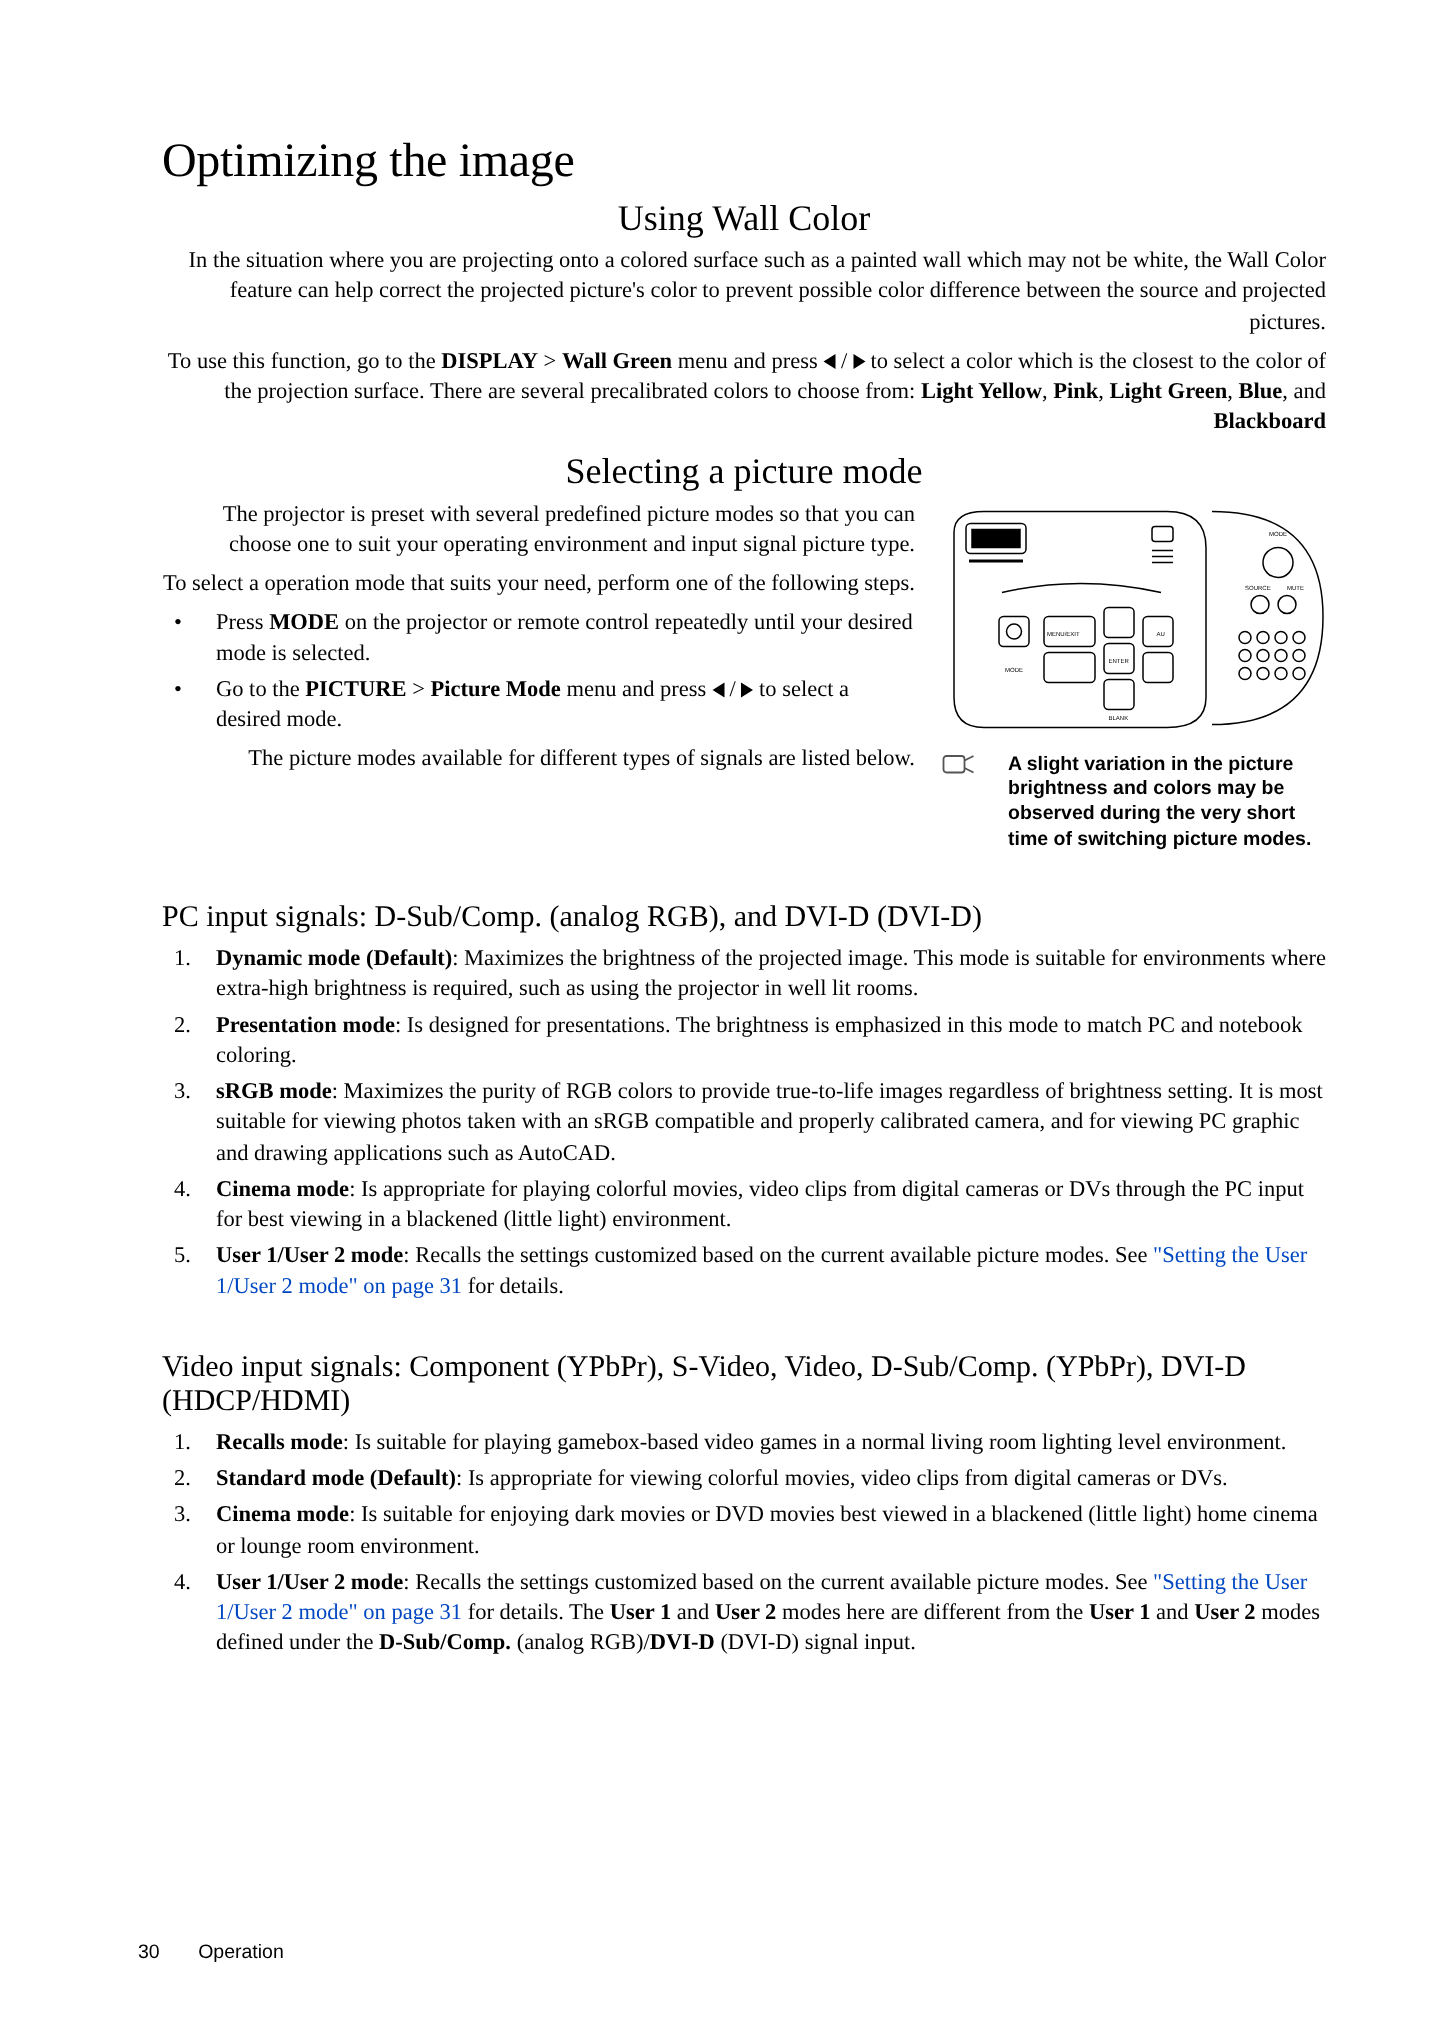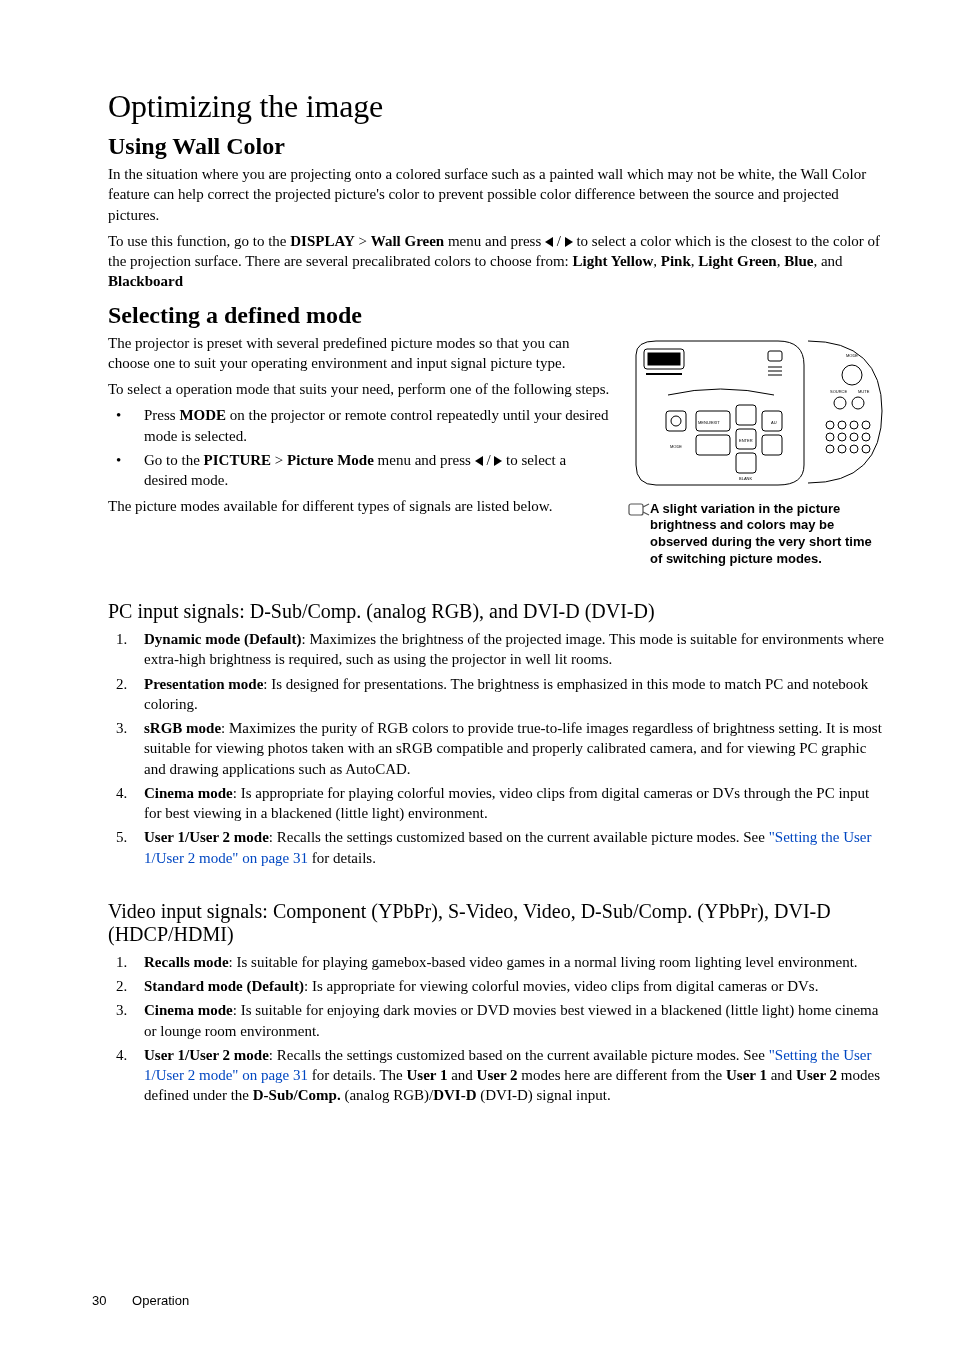--- a/index.html
+++ b/index.html
@@ -13,44 +13,45 @@
     padding: 88px 70px 40px 108px;
   }
   .h1 {
     font-size: 32px;
     font-weight: 400;
     margin-bottom: 8px;
     letter-spacing: -0.2px;
   }
   .h2 {
     font-size: 24px;
-    font-weight: 700;
+    font-weight: 400;
     margin-top: 2px;
     margin-bottom: 4px;
+    text-align: center;
   }
   .h3 {
     font-size: 20px;
     font-weight: 400;
     margin-top: 32px;
     margin-bottom: 6px;
   }
-  p { font-size: 15px; line-height: 1.35; margin-bottom: 6px; }
+  p { font-size: 15px; line-height: 1.35; margin-bottom: 6px; text-align: right; }
   .bold { font-weight: 700; }
   .block1 { margin-bottom: 10px; }
   .two-col { display: flex; gap: 18px; }
   .col-left { flex: 1; }
   .col-right { width: 256px; flex-shrink: 0; }
   ul.bullets { list-style: none; padding-left: 36px; margin-bottom: 6px; }
   ul.bullets li { font-size: 15px; line-height: 1.35; margin-bottom: 4px; position: relative; }
   ul.bullets li::before { content: "•"; position: absolute; left: -28px; }
   ol.nums { list-style: none; padding-left: 36px; margin-bottom: 6px; }
   ol.nums li { font-size: 15px; line-height: 1.35; margin-bottom: 4px; position: relative; }
   ol.nums li .num { position: absolute; left: -28px; }
   .link { color: #0047c2; }
-  .note-box { display: flex; gap: 0; margin-top: 10px; align-items: flex-start; }
+  .note-box { display: flex; gap: 22px; margin-top: 10px; align-items: flex-start; }
   .note-icon svg { width: 22px; height: 16px; }
   .note-text { font-family: Arial, Helvetica, sans-serif; font-size: 13px; font-weight: 700; line-height: 1.3; }
   .diagram { height: 158px; border: none; }
   .footer { position: absolute; left: 92px; bottom: 48px; font-size: 13px; font-family: Arial, Helvetica, sans-serif; }
   .footer .pnum { margin-right: 22px; }
   .tri { display:inline-block; width:0; height:0; border-top:5px solid transparent; border-bottom:5px solid transparent; vertical-align: -1px;}
   .tri-l { border-right:8px solid #000; }
   .tri-r { border-left:8px solid #000; }
 </style>
 </head>
@@ -61,21 +62,21 @@
 <div class="block1">
   <h2 class="h2">Using Wall Color</h2>
   <p>In the situation where you are projecting onto a colored surface such as a painted wall which may not be white, the Wall Color feature can help correct the projected picture's color to prevent possible color difference between the source and projected pictures.</p>
   <p>
     <span>To use this function, go to the </span><span class="bold">DISPLAY</span><span> &gt; </span><span class="bold">Wall Green</span><span> menu and press </span>
     <span class="tri tri-l"></span> / <span class="tri tri-r"></span>
     <span> to select a color which is the closest to the color of the projection surface. There are several precalibrated colors to choose from: </span><span class="bold">Light Yellow</span>, <span class="bold">Pink</span>, <span class="bold">Light Green</span>, <span class="bold">Blue</span>, and <span class="bold">Blackboard</span>
   </p>
 </div>
 
-<h2 class="h2">Selecting a defined mode</h2>
+<h2 class="h2">Selecting a picture mode</h2>
 <div class="two-col">
   <div class="col-left">
     <p>The projector is preset with several predefined picture modes so that you can choose one to suit your operating environment and input signal picture type.</p>
     <p>To select a operation mode that suits your need, perform one of the following steps.</p>
     <ul class="bullets">
       <li>
         <span>Press </span><span class="bold">MODE</span><span> on the projector or remote control repeatedly until your desired mode is selected.</span>
       </li>
       <li>
         <span>Go to the </span><span class="bold">PICTURE</span><span> &gt; </span><span class="bold">Picture Mode</span><span> menu and press </span>

